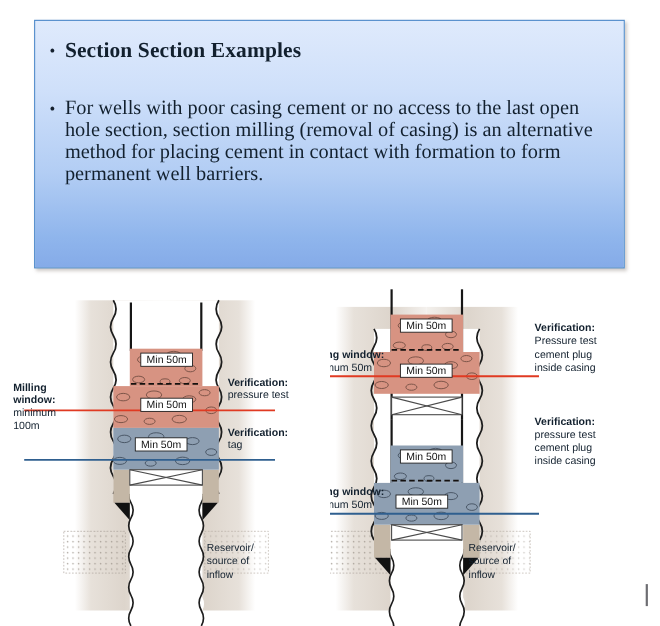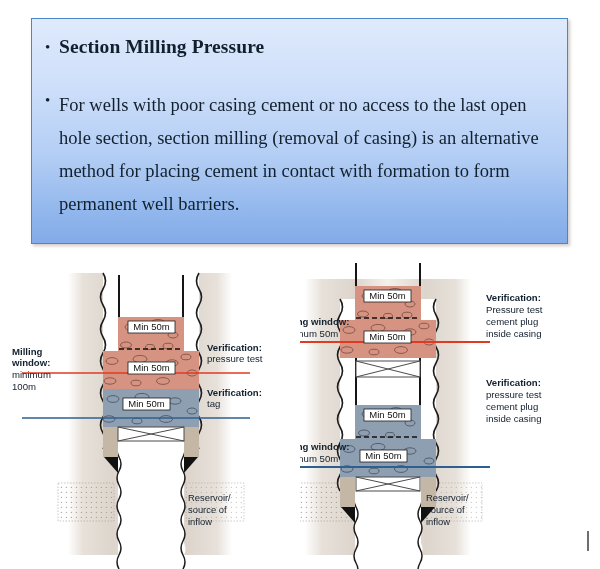--- a/index.html
+++ b/index.html
@@ -13,40 +13,40 @@
           background:linear-gradient(to bottom,#dfeafc 0%,#cfe0fa 28%,#b2cdf4 62%,#8fb5ec 88%,#85abe8 100%);
           box-shadow:2px 2px 3px rgba(120,110,100,.35);}
   .bullets{position:absolute;left:0;top:0;right:0;bottom:0;}
   .blt{position:absolute;display:flex;align-items:flex-start;}
   .dot{width:14px;flex:0 0 14px;color:#15202e;font-size:15px;line-height:1;
        font-family:"Liberation Serif",serif;padding-top:4px;}
   .btxt{font-family:"Liberation Serif",serif;color:#12202e;}
   .blt-title{left:13px;top:17px;}
   .blt-title .btxt{font-size:19.5px;font-weight:bold;letter-spacing:.1px;}
   .blt-body{left:13px;top:70px;width:500px;}
-  .blt-body .btxt{font-size:18.5px;line-height:33px;}
+  .blt-body .btxt{font-size:18.5px;line-height:20px;}
 
   
   .figs{position:absolute;left:0;top:250px;width:600px;height:319px;}
   .fig{position:absolute;top:11px;height:319px;}
   .fig-left{left:0;width:300px;}
   .fig-right{left:300px;width:300px;}
   .fig svg{display:block;}
   .corner-mark{position:absolute;right:11px;bottom:18px;width:2px;height:20px;
                background:#6d6d72;}
 </style>
 </head>
 <body>
 
 <div class="banner">
   <div class="bullets">
 
     <div class="blt blt-title">
       <span class="dot">•</span>
-      <span class="btxt">Section Milling Pressure</span>
+      <span class="btxt">Section Section Examples</span>
     </div>
 
     <div class="blt blt-body">
       <span class="dot">•</span>
       <span class="btxt">For wells with poor casing cement or no access to the last open hole section, section milling (removal of casing) is an alternative method for placing cement in contact with formation to form permanent well barriers.</span>
     </div>
 
   </div>
 </div>
 

